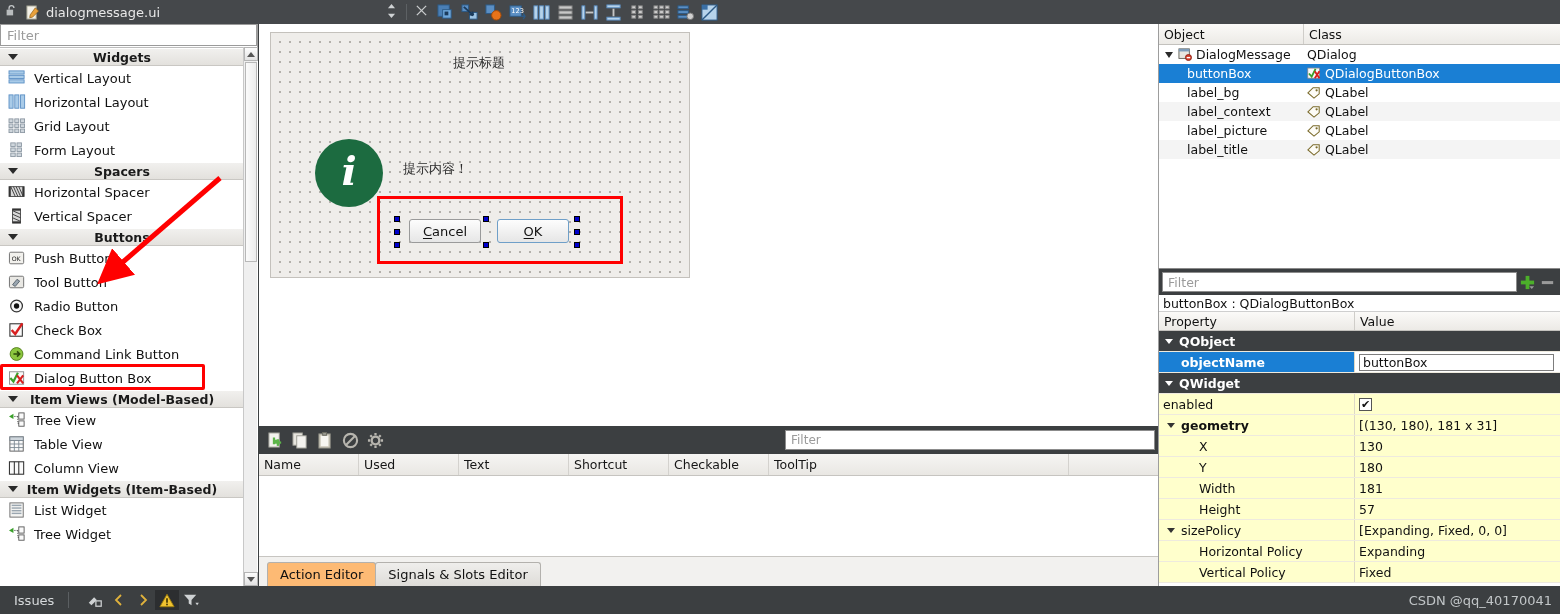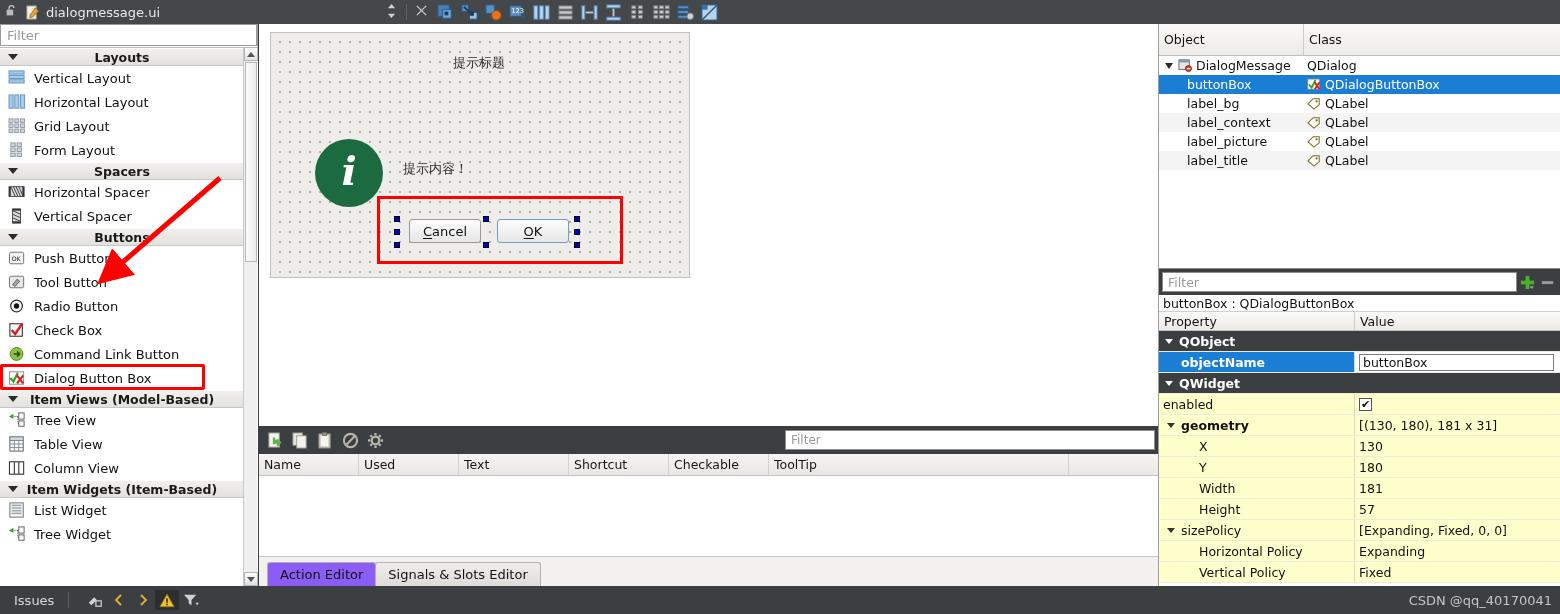--- a/index.html
+++ b/index.html
@@ -171,29 +171,29 @@
     display:flex; align-items:flex-end; padding-left:8px;
   }
   .btab {
     height:24px; padding:0 12px; display:flex; align-items:center;
     font-size:13px; color:#111;
     border:1px solid #b3b1ad; border-bottom:none;
     border-radius:3px 3px 0 0;
     background:linear-gradient(#efeeec,#dedcd8);
     margin-right:-1px;
   }
-  .btab.active { background:#8b5cf6; }
+  .btab.active { background:#fdba74; }
 
   
   .objinsp {
     position:absolute; left:1158px; top:24px; width:402px; height:244px;
     background:#fff; border-left:1px solid #9d9d9d;
   }
   .oi-head {
-    height:32px; background:linear-gradient(#fbfaf8,#eceae6);
+    height:21px; background:linear-gradient(#fbfaf8,#eceae6);
     border-bottom:1px solid #c3c1bd; display:flex; font-size:12.5px; color:#111;
   }
   .oi-head .c1 { width:145px; padding-left:5px; display:flex; align-items:center; border-right:1px solid #cfcdc9;}
   .oi-head .c2 { flex:1; padding-left:5px; display:flex; align-items:center;}
   .oi-row { height:19px; display:flex; font-size:12.5px; color:#111; align-items:center; }
   .oi-row.alt { background:#f4f4f4; }
   .oi-row.selected { background:#1a7fd4; color:#fff; }
   .oi-row .name { width:145px; display:flex; align-items:center; }
   .oi-row .cls { flex:1; display:flex; align-items:center; gap:4px; padding-left:3px;}
 
@@ -394,21 +394,21 @@
 
   <div class="leftpanel">
     <div class="filterbar">
       <span>Filter</span>
     </div>
 
     <div class="wlist">
       <div class="wl-inner" id="wl-inner">
           <div class="cat">
                <span class="tri"></span>
-               <span class="cat-label">Layouts</span>
+               <span class="cat-label">Widgets</span>
              </div>
           <div class="item">
                  <span class="ico">
               <svg width="18" height="16" viewBox="0 0 20 18">
                 <rect x="1" y="1" width="17" height="3.6" fill="#a9cbe8" stroke="#5b8fc4"></rect>
                 <rect x="1" y="6" width="17" height="3.6" fill="#a9cbe8" stroke="#5b8fc4"></rect>
                 <rect x="1" y="11" width="17" height="3.6" fill="#a9cbe8" stroke="#5b8fc4"></rect>
               </svg>
             </span>
                  <span class="lbl">Vertical Layout</span>

